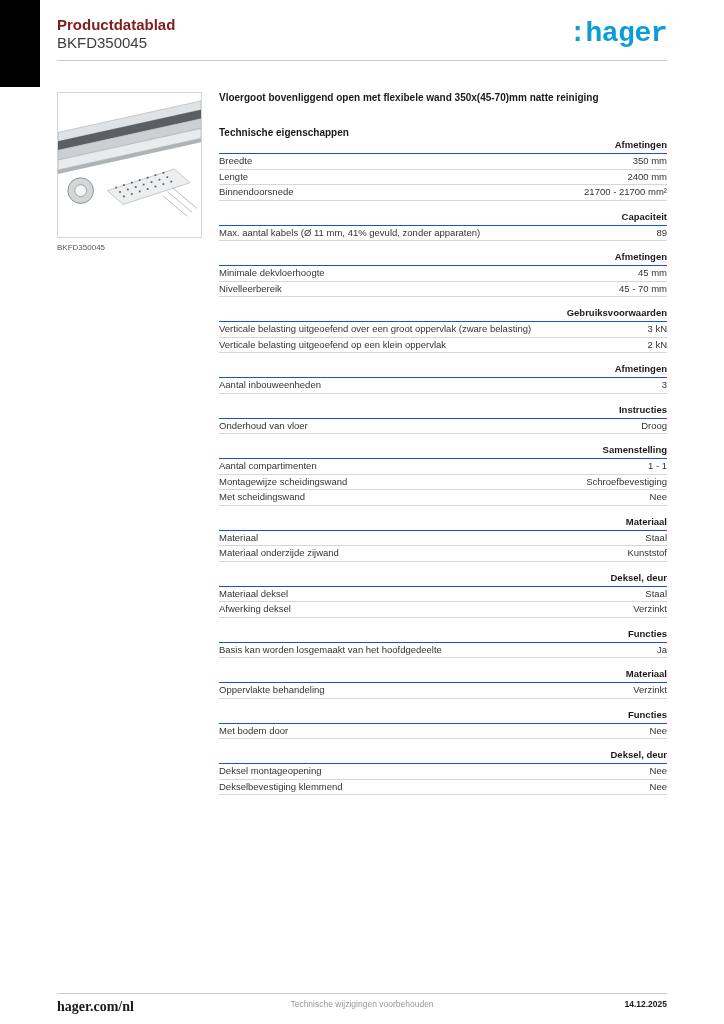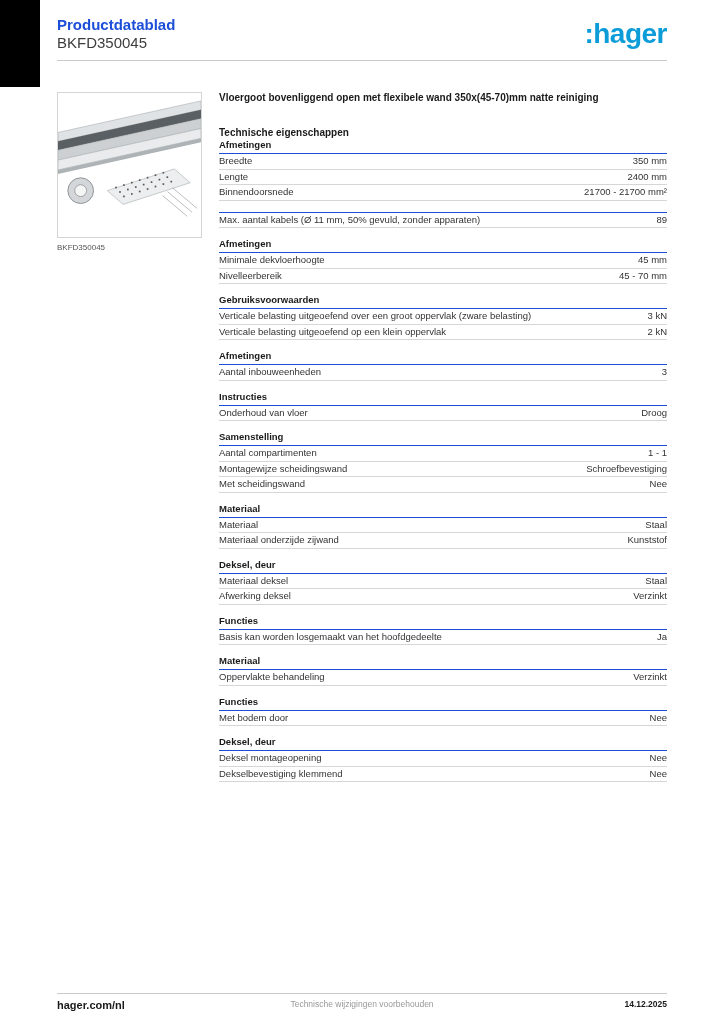--- a/index.html
+++ b/index.html
@@ -8,55 +8,55 @@
     width:724px;height:1024px;
     background:#ffffff;
     font-family:"Liberation Sans", sans-serif;
     color:#333;
     overflow:hidden;
   }
   
   .corner-mark{position:absolute;left:0;top:0;width:40px;height:87px;background:#000;}
   
   .header-block{position:absolute;left:57px;top:16px;}
-  .doc-type{font-size:15px;font-weight:bold;color:#1d4ed8;line-height:18px;}
+  .doc-type{font-size:15px;font-weight:bold;color:#7f1d1d;line-height:18px;}
   .product-code{font-size:15px;color:#3d3d3d;line-height:18px;}
   .logo{
     position:absolute;right:57px;top:20px;
     font-size:28px;font-weight:bold;color:#0c9cd8;
-    letter-spacing:-0.5px;line-height:28px;
+    letter-spacing:-0.5px;line-height:28px;font-family:Liberation Mono, monospace;
   }
   .header-rule{position:absolute;left:57px;top:60px;width:610px;height:1px;background:#c9c9c9;}
   
   .image-box{
     position:absolute;left:57px;top:92px;width:145px;height:146px;
     border:1px solid #d5d5d5;background:#fff;box-sizing:border-box;
   }
   .image-box svg{display:block;width:100%;height:100%;}
   .image-caption{
     position:absolute;left:57px;top:243px;
     font-size:8px;color:#555;
   }
   
   .main-col{position:absolute;left:219px;top:92px;width:448px;}
   .main-title{font-size:10px;font-weight:bold;color:#1a1a1a;line-height:12px;margin:0 0 23px 0;}
   .section-heading{font-size:10px;font-weight:bold;color:#1a1a1a;line-height:12px;margin:0 0 1px 0;}
   .spec-section{margin-bottom:11px;}
-  .spec-title{font-size:9.5px;font-weight:bold;color:#1a1a1a;line-height:10px;padding-bottom:3px;}
+  .spec-title{font-size:9.5px;font-weight:bold;color:#1a1a1a;line-height:10px;padding-bottom:3px;text-align:right;}
   .spec-rows{border-top:1px solid #1d4ed8;}
   .spec-row{
     display:flex;justify-content:space-between;align-items:baseline;
     padding:2px 0;border-bottom:1px solid #d6d6d6;
     font-size:9.5px;line-height:10.5px;color:#333;
   }
   .spec-label{text-align:left;padding-right:10px;}
   .spec-value{text-align:left;white-space:nowrap;}
   
   .footer-rule{position:absolute;left:57px;top:993px;width:610px;height:1px;background:#c9c9c9;}
-  .footer-left{position:absolute;left:57px;top:999px;font-size:11px;font-weight:bold;color:#1a1a1a;}
+  .footer-left{position:absolute;left:57px;top:999px;font-size:14px;font-weight:bold;color:#1a1a1a;font-family:Liberation Serif, serif;}
   .footer-center{position:absolute;left:50%;top:999px;transform:translateX(-50%);font-size:8.5px;color:#999;}
   .footer-right{position:absolute;right:57px;top:999px;font-size:8.5px;font-weight:bold;color:#1a1a1a;}
 </style>
 </head>
 <body>
 
 <div class="page">
 
   <div class="corner-mark"></div>
 
@@ -126,23 +126,24 @@
               <span class="spec-label">Lengte</span>
               <span class="spec-value">2400 mm</span>
             </div>
             <div class="spec-row">
               <span class="spec-label">Binnendoorsnede</span>
               <span class="spec-value">21700 - 21700 mm²</span>
             </div>
           </div>
         </div>
         <div class="spec-section">
-          <div class="spec-rows">
-            <div class="spec-row">
-              <span class="spec-label">Max. aantal kabels (Ø 11 mm, 50% gevuld, zonder apparaten)</span>
+          <div class="spec-title">Capaciteit</div>
+          <div class="spec-rows">
+            <div class="spec-row">
+              <span class="spec-label">Max. aantal kabels (Ø 11 mm, 41% gevuld, zonder apparaten)</span>
               <span class="spec-value">89</span>
             </div>
           </div>
         </div>
         <div class="spec-section">
           <div class="spec-title">Afmetingen</div>
           <div class="spec-rows">
             <div class="spec-row">
               <span class="spec-label">Minimale dekvloerhoogte</span>
               <span class="spec-value">45 mm</span>

